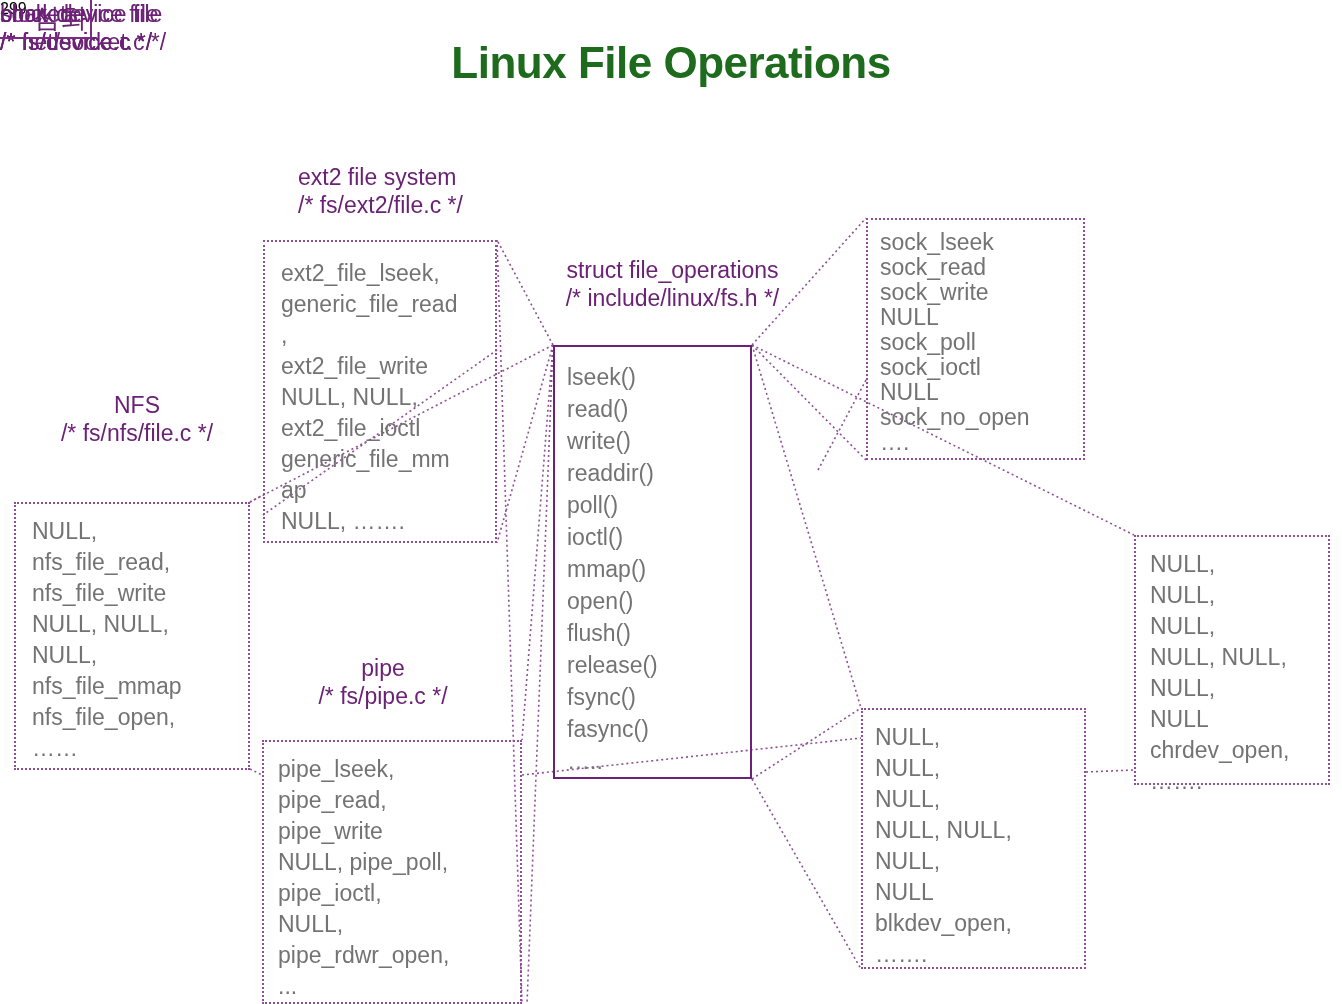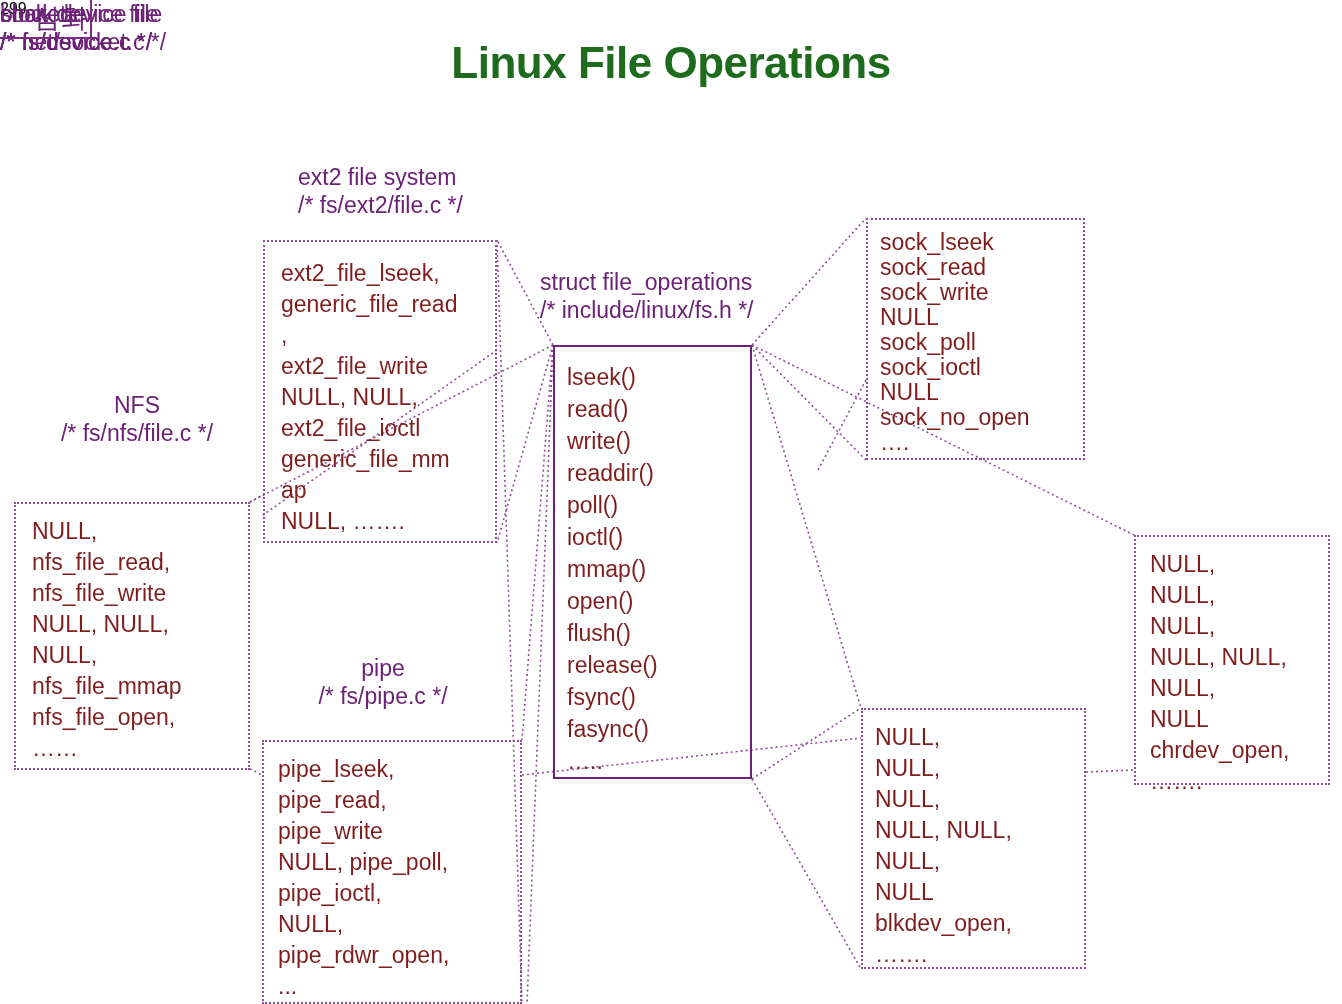--- a/index.html
+++ b/index.html
@@ -70,21 +70,21 @@
     font-size: 23px;
     line-height: 28px;
     white-space: pre-line;
     z-index: 3;
   }
   
   .code-box {
     position: absolute;
     box-sizing: border-box;
     background: transparent;
-    color: #7f1d1d;
+    color: #737373;
     font-size: 23px;
     z-index: 3;
   }
   .code-box.dotted {
     border: 2px dotted #8E4F96;
   }
   .code-box.solid {
     border: 2px solid #6B2175;
   }
   .code-box .code-lines {
@@ -104,21 +104,21 @@
   #box-socket .code-lines   { padding: 10px 0 0 12px; line-height: 25px; }
   #box-blockdev      { left: 861px;  top: 708px; width: 225px; height: 261px; }
   #box-blockdev .code-lines { padding: 12px 0 0 12px; }
   #box-chardev       { left: 1134px; top: 535px; width: 196px; height: 250px; }
   #box-chardev .code-lines  { padding: 12px 0 0 14px; }
 
   
   #label-nfs      { left: 22px;   top: 391px; width: 230px; text-align: center; }
   #label-ext2     { left: 262px;  top: 163px; width: 250px; text-align: left; margin-left: 36px; }
   #label-pipe     { left: 268px;  top: 654px; width: 230px; text-align: center; }
-  #label-fops     { left: 540px;  top: 268px; width: 265px; text-align: left; }
+  #label-fops     { left: 540px;  top: 256px; width: 265px; text-align: center; }
   #label-socket   { left": 0;     left: 862px;  top: 142px; width: 225px; text-align: center; }
   #label-blockdev { left: 862px;  top: 620px; width: 260px; text-align: left; }
   #label-chardev  { left: 1146px; top: 450px; width: 200px; text-align: left; }
 
   /* ---- page number ---- */
   #page-number {
     position: absolute;
     right: 6px;
     bottom: -8px;
     color: #6B2175;

